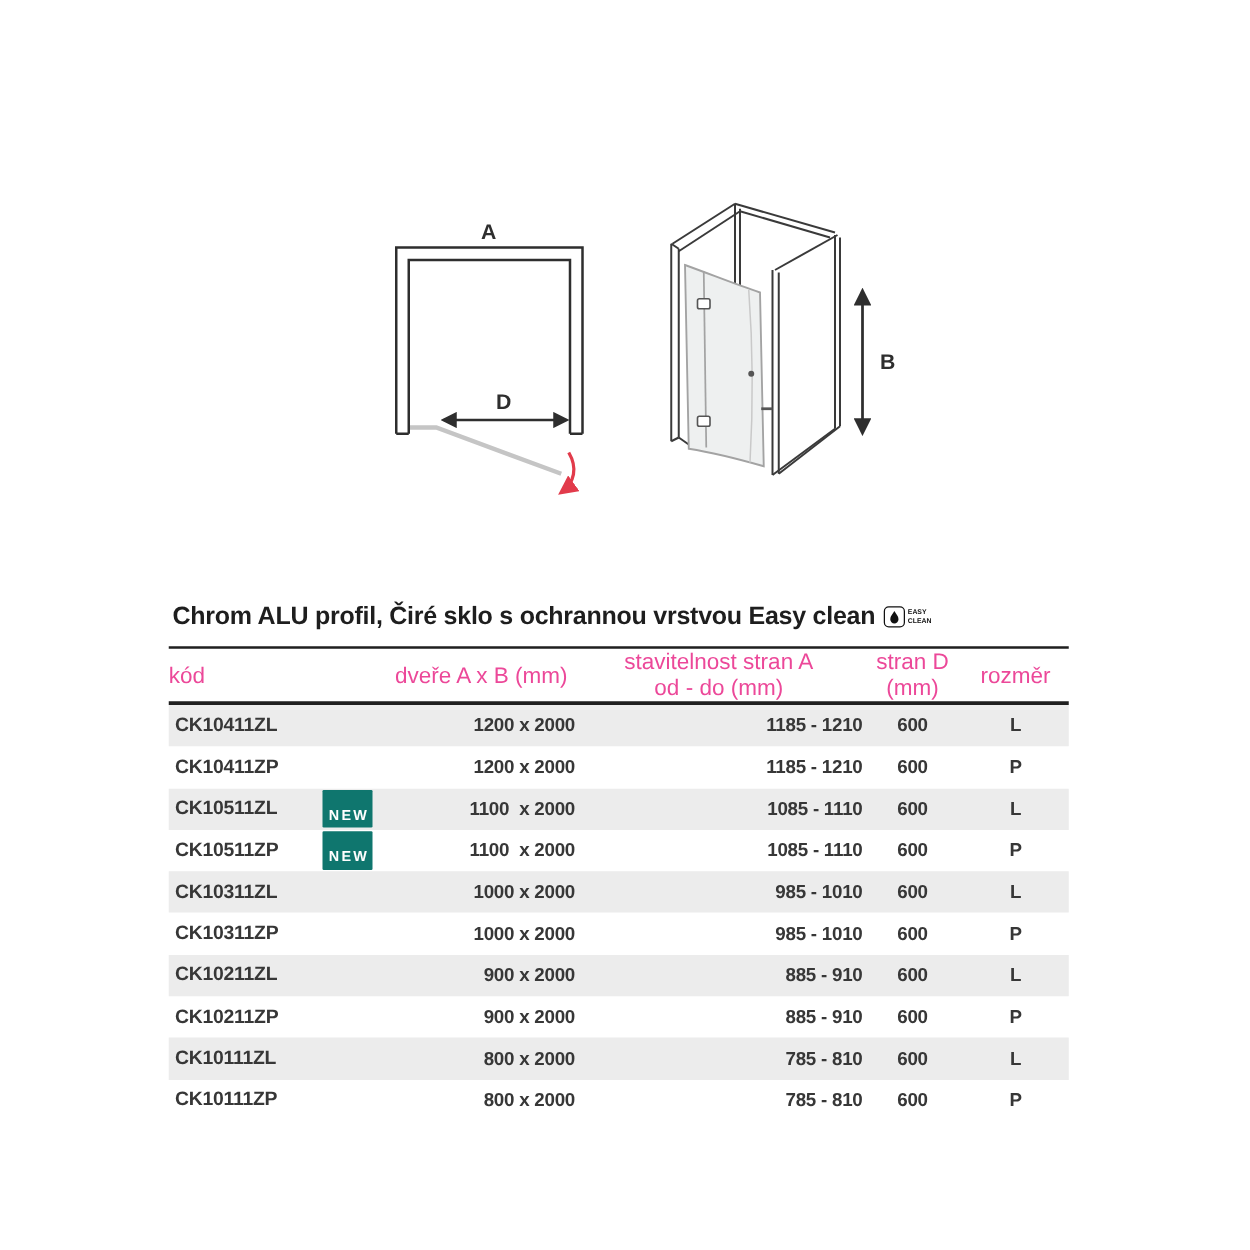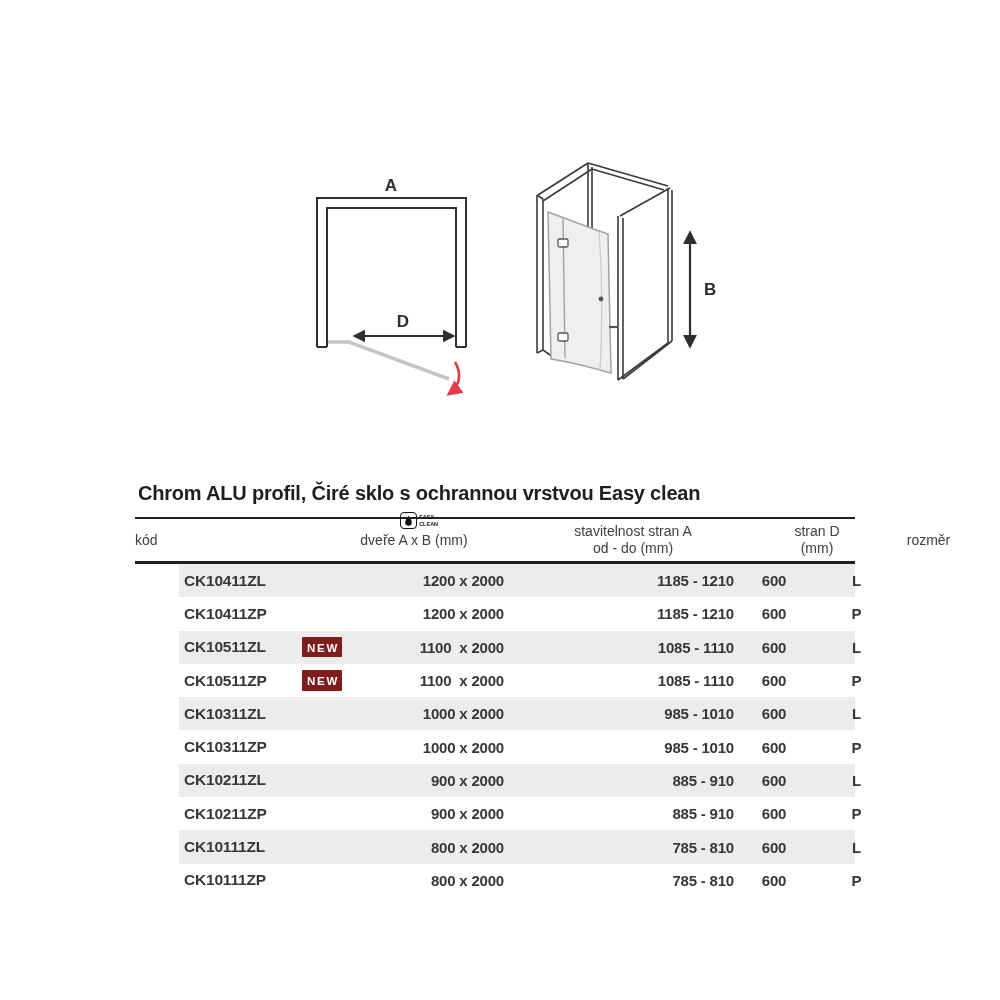--- a/index.html
+++ b/index.html
@@ -6,51 +6,50 @@
   body{
     width:1000px;height:1000px;background:#ffffff;position:relative;overflow:hidden;
     font-family:"Liberation Sans", sans-serif;color:#373737;
   }
   
   .diagram-svg{position:absolute;left:0;top:0;}
   .lbl{font-family:"Liberation Sans",sans-serif;font-size:17px;font-weight:600;fill:#2e2e2e;}
   
   .title-row{
     position:absolute;left:138px;top:482px;display:flex;align-items:center;gap:7px;
-    font-size:20px;font-weight:700;color:#1e1e1e;letter-spacing:-0.2px;white-space:nowrap;flex-direction:column;
+    font-size:20px;font-weight:700;color:#1e1e1e;letter-spacing:-0.2px;white-space:nowrap;
   }
   .ec-badge{display:flex;align-items:center;gap:2px;}
   .ec-frame{
     width:17px;height:17px;border:1.6px solid #111;border-radius:4px;
     display:flex;align-items:center;justify-content:center;box-sizing:border-box;
   }
   .ec-text{display:flex;flex-direction:column;font-size:5.5px;line-height:1.15;font-weight:700;color:#111;letter-spacing:0;}
   
   .table-wrap{position:absolute;left:135px;top:517px;width:720px;}
   .rule-top{height:2px;background:#1f1f1f;}
   .rule-head{height:3px;background:#1f1f1f;}
   .thead{
     display:grid;grid-template-columns:175px 150px 230px 80px 85px;
-    height:42px;align-items:center;font-size:14px;color:#404040;gap:29px;
+    height:42px;align-items:center;font-size:18px;color:#ec4899;
   }
   .th{text-align:center;line-height:1.18;}
   .th.left{text-align:left;}
   .rows{}
   .row{
     display:grid;grid-template-columns:123px 52px 150px 230px 80px 85px;
     height:33.3px;align-items:center;font-size:15px;font-weight:700;color:#373737;
     letter-spacing:-0.2px;
-    margin-left:44px;
   }
   .row.alt{background:#ececec;}
   .c-code{padding-left:5px;font-size:15.5px;white-space:nowrap;}
   .c-badge{display:flex;justify-content:flex-start;}
   .new-badge{
-    background:#7f1d1d;color:#ffffff;font-size:11.5px;font-weight:700;
-    letter-spacing:1.8px;padding:6px 3px 3px 5px;line-height:1;border-radius:1px;
+    background:#0f766e;color:#ffffff;font-size:11.5px;font-weight:700;
+    letter-spacing:1.8px;padding:16px 3px 3px 5px;line-height:1;border-radius:1px;
   }
   .c-size{text-align:right;white-space:pre;}
   .c-adjust{text-align:right;}
   .c-entry{text-align:center;}
   .c-door{text-align:center;}
 </style>
 </head>
 <body>
 
 <svg class="diagram-svg" width="1000" height="460" viewBox="0 0 1000 460">

